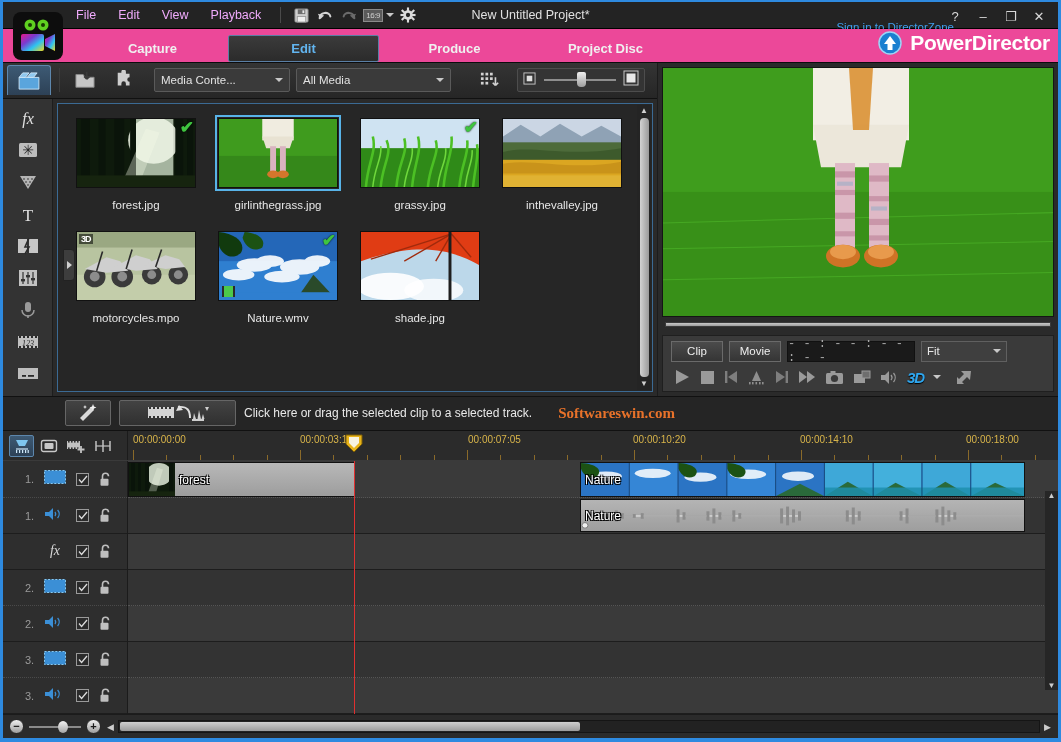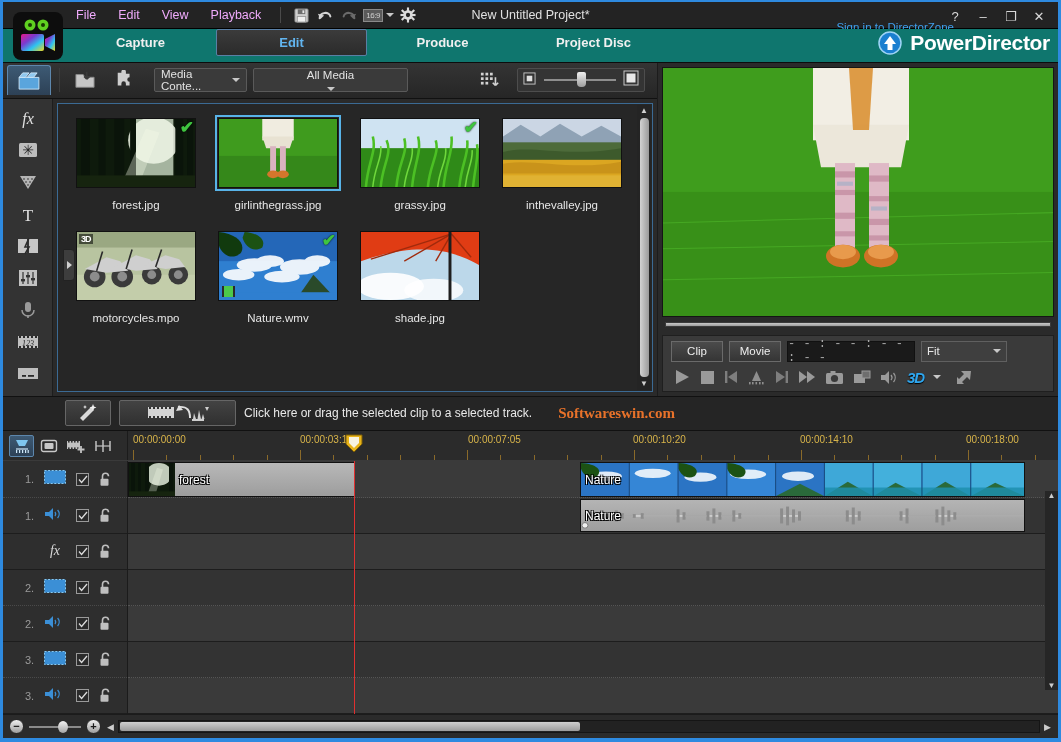--- a/index.html
+++ b/index.html
@@ -56,22 +56,22 @@
     color:#3fa0ef; font-size:11.5px; text-decoration:underline; cursor:pointer;margin-top:13px;
   }
   .wbtns{ position:absolute; right:6px; top:0; height:28px; display:flex; align-items:center; gap:2px; }
   .wb{
     width:26px; height:22px; display:flex; align-items:center; justify-content:center;
     color:#d8d8d8; font-size:13px; cursor:default;
   }
 
   
   .modebar{
-    height:34px; background:#0f766e; position:relative;
-    display:flex; align-items:flex-start; border-bottom:1px solid #0c0c0c;
+    height:34px; background:#ec4899; position:relative;
+    display:flex; align-items:flex-end; border-bottom:1px solid #0c0c0c;padding-left:12px;
   }
   .modes{ display:flex; margin-left:62px; align-items:center; }
   .mode{
     color:#f0f0f0; font-size:13px; font-weight:bold;
     width:151px; text-align:center; padding:5px 0; cursor:default;
   }
   .mode.active{
     color:#62b5f0;
     background:linear-gradient(to bottom,#3b3b3b,#2b2b2b);
     border:1px solid #5a7fa5; border-radius:2px;
@@ -108,22 +108,22 @@
   .sq-btn{
     width:34px;height:28px; display:flex;align-items:center;justify-content:center;
     cursor:default; border-radius:2px;
   }
   .vsep{ width:1px;height:24px;background:#3c3c3c;margin:0 2px; }
   .dd{
     height:24px; background:#3a3a3a; border:1px solid #5a5a5a; border-radius:2px;
     display:flex; align-items:center; justify-content:space-between;
     color:#e2e2e2; font-size:11.5px; padding:0 6px; cursor:default;
   }
-  .dd1{ width:93px; margin-left:6px; }
-  .dd2{ width:155px;flex-direction:column; }
+  .dd1{ width:136px; margin-left:6px; }
+  .dd2{ width:155px; }
   .slider-box{
     width:128px;height:24px; background:#343434;border:1px solid #4d4d4d;border-radius:2px;
     display:flex;align-items:center;justify-content:space-between;padding:0 5px; margin-left:4px;
   }
   .strack{ width:72px;height:2px;background:#8e8e8e;position:relative; }
   .sknob{
     position:absolute;left:46%;top:-7px;width:9px;height:15px;
     background:linear-gradient(to bottom,#efefef,#9d9d9d); border-radius:2px 2px 4px 4px;
     cursor:pointer;
   }

